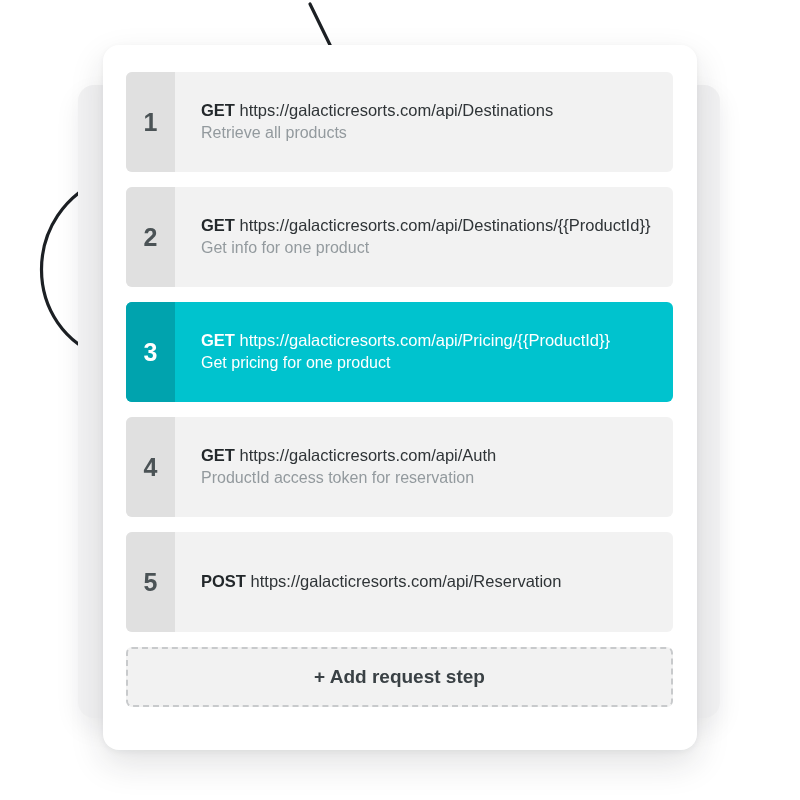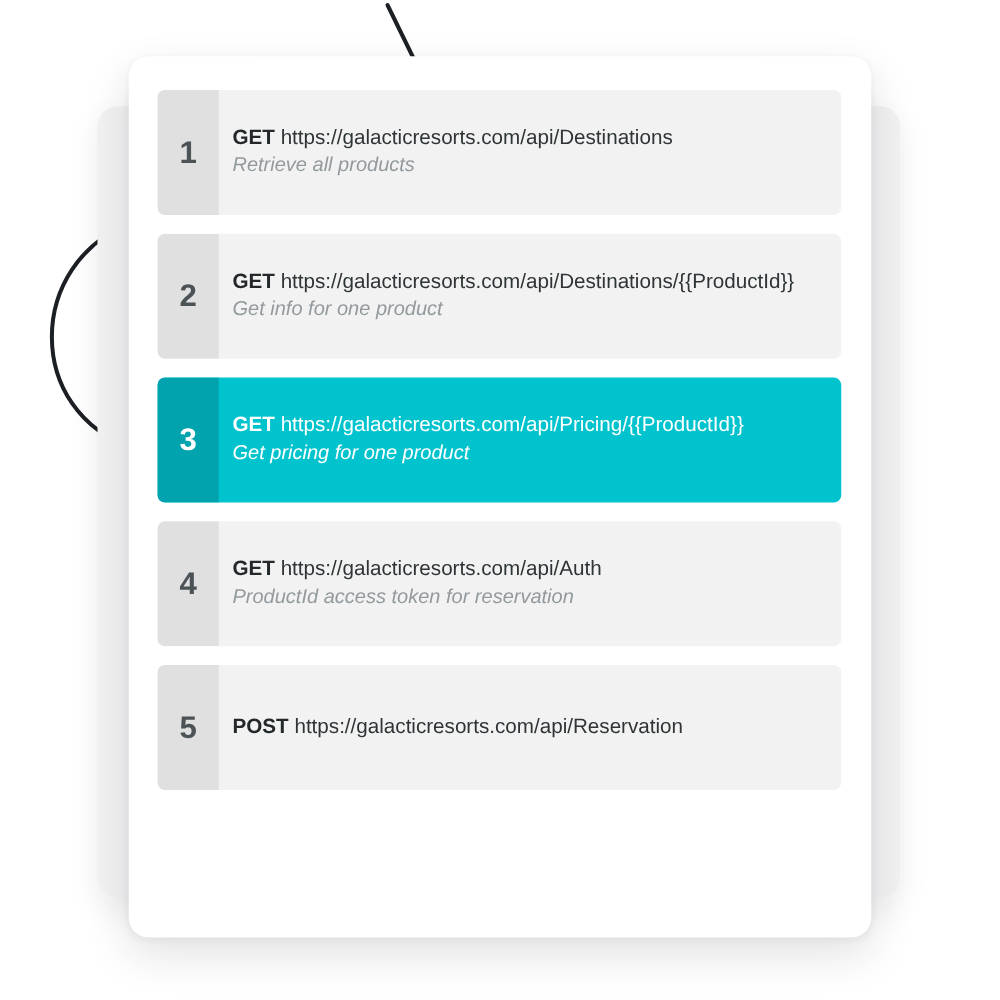--- a/index.html
+++ b/index.html
@@ -85,21 +85,21 @@
     font-weight: bold;
     color: #4b5356;
     letter-spacing: 0;
   }
 
   .step-body {
     flex: 1 1 auto;
     display: flex;
     flex-direction: column;
     justify-content: center;
-    padding-left: 11px;
+    padding-left: 26px;
     min-width: 0;
   }
 
   .step-request {
     font-size: 16.5px;
     color: #2f3437;
     line-height: 1.42;
     white-space: nowrap;
   }
 
@@ -107,21 +107,20 @@
     font-weight: bold;
     color: #23282b;
   }
 
   .step-url {
     font-weight: normal;
   }
 
   .step-desc {
     font-size: 16px;
-    font-style: italic;
     color: #939a9e;
     line-height: 1.42;
     margin-top: 0;
     white-space: nowrap;
   }
 
   
   .step-row.selected {
     background: #00c3ce;
   }
@@ -227,16 +226,17 @@
           <div class="step-request">
             <span class="step-method">POST</span>
             <span class="step-url">https://galacticresorts.com/api/Reservation</span>
           </div>
         </div>
       </div>
 
     </div>
 
     <div class="actions">
+      <button class="action-btn">+ Add request step</button>
     </div>
 
   </div>
 </div>
 
 </body></html>

